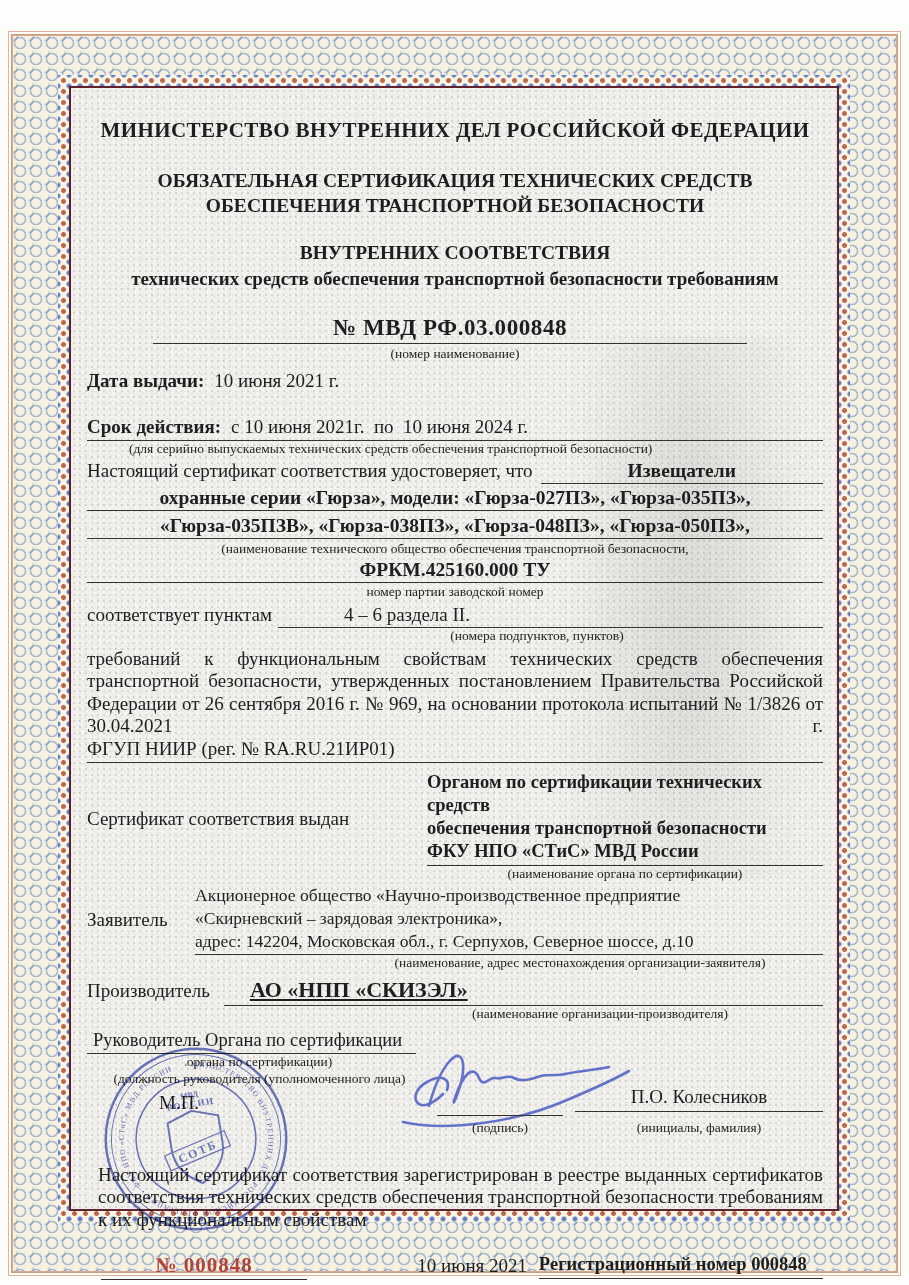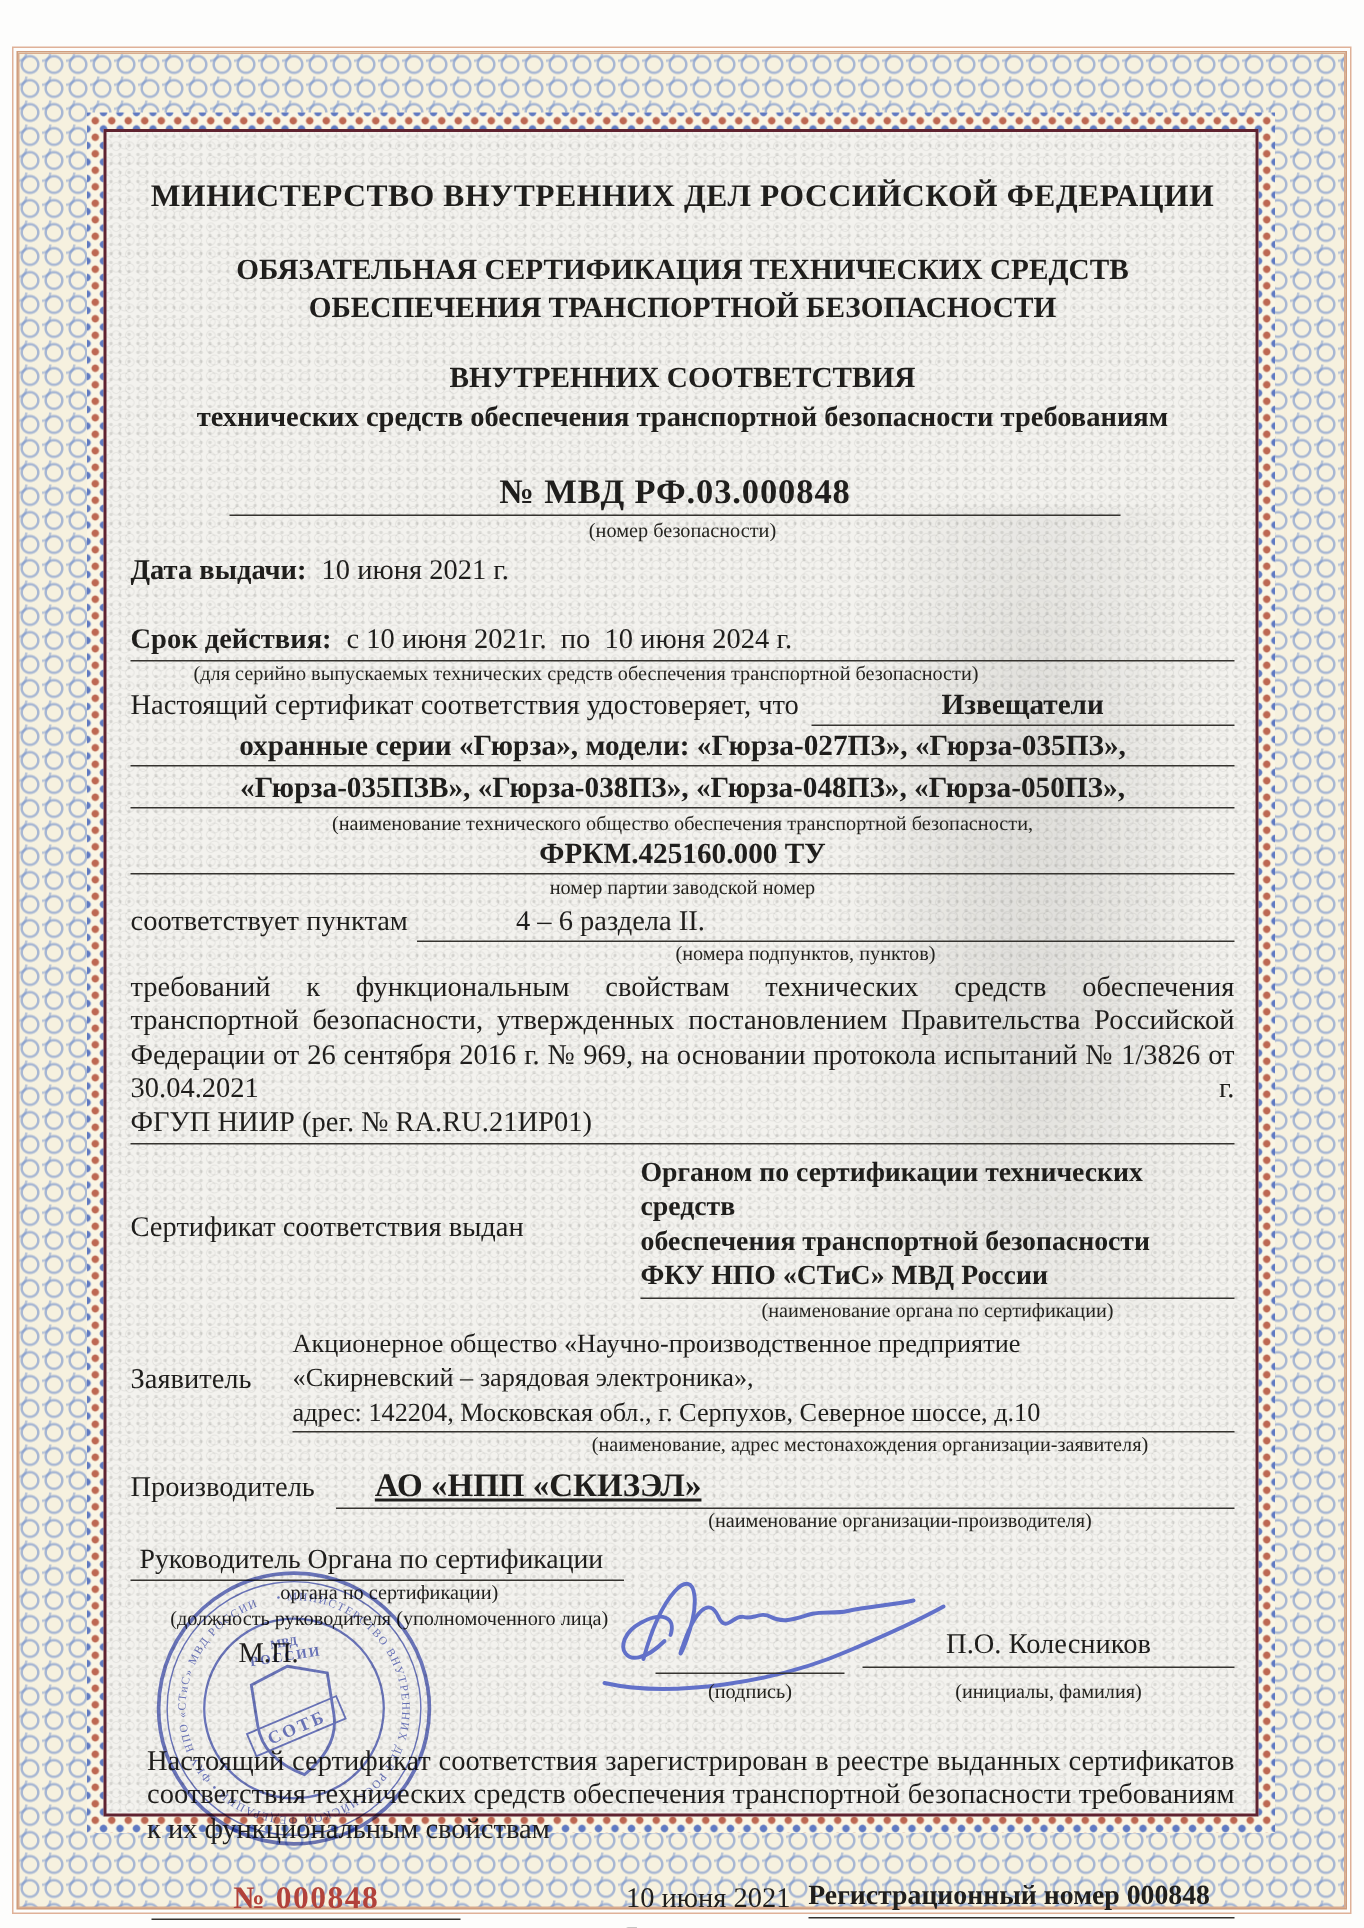--- a/index.html
+++ b/index.html
@@ -84,21 +84,21 @@
             <div>ОБЯЗАТЕЛЬНАЯ СЕРТИФИКАЦИЯ ТЕХНИЧЕСКИХ СРЕДСТВ</div>
             <div>ОБЕСПЕЧЕНИЯ ТРАНСПОРТНОЙ БЕЗОПАСНОСТИ</div>
           </div>
 
           <div class="doc-title">ВНУТРЕННИХ СООТВЕТСТВИЯ</div>
           <div class="subtitle">
             <div>технических средств обеспечения транспортной безопасности требованиям</div>
           </div>
 
           <div class="numline ul">№ МВД РФ.03.000848</div>
-          <div class="caption" style="margin-top:2px;">(номер безопасности)</div>
+          <div class="caption" style="margin-top:2px;">(номер наименование)</div>
 
           <div class="row" style="margin-top:8px;">
             <span class="lbl">Дата выдачи:</span>
             <span class="val" style="margin-left:10px;">10 июня 2021 г.</span>
           </div>
 
           <div class="row ul" style="margin-top:24px; padding-bottom:2px;">
             <span class="lbl">Срок действия:</span>
             <span class="val" style="margin-left:10px;">с 10 июня 2021г.  по  10 июня 2024 г.</span>
           </div>

